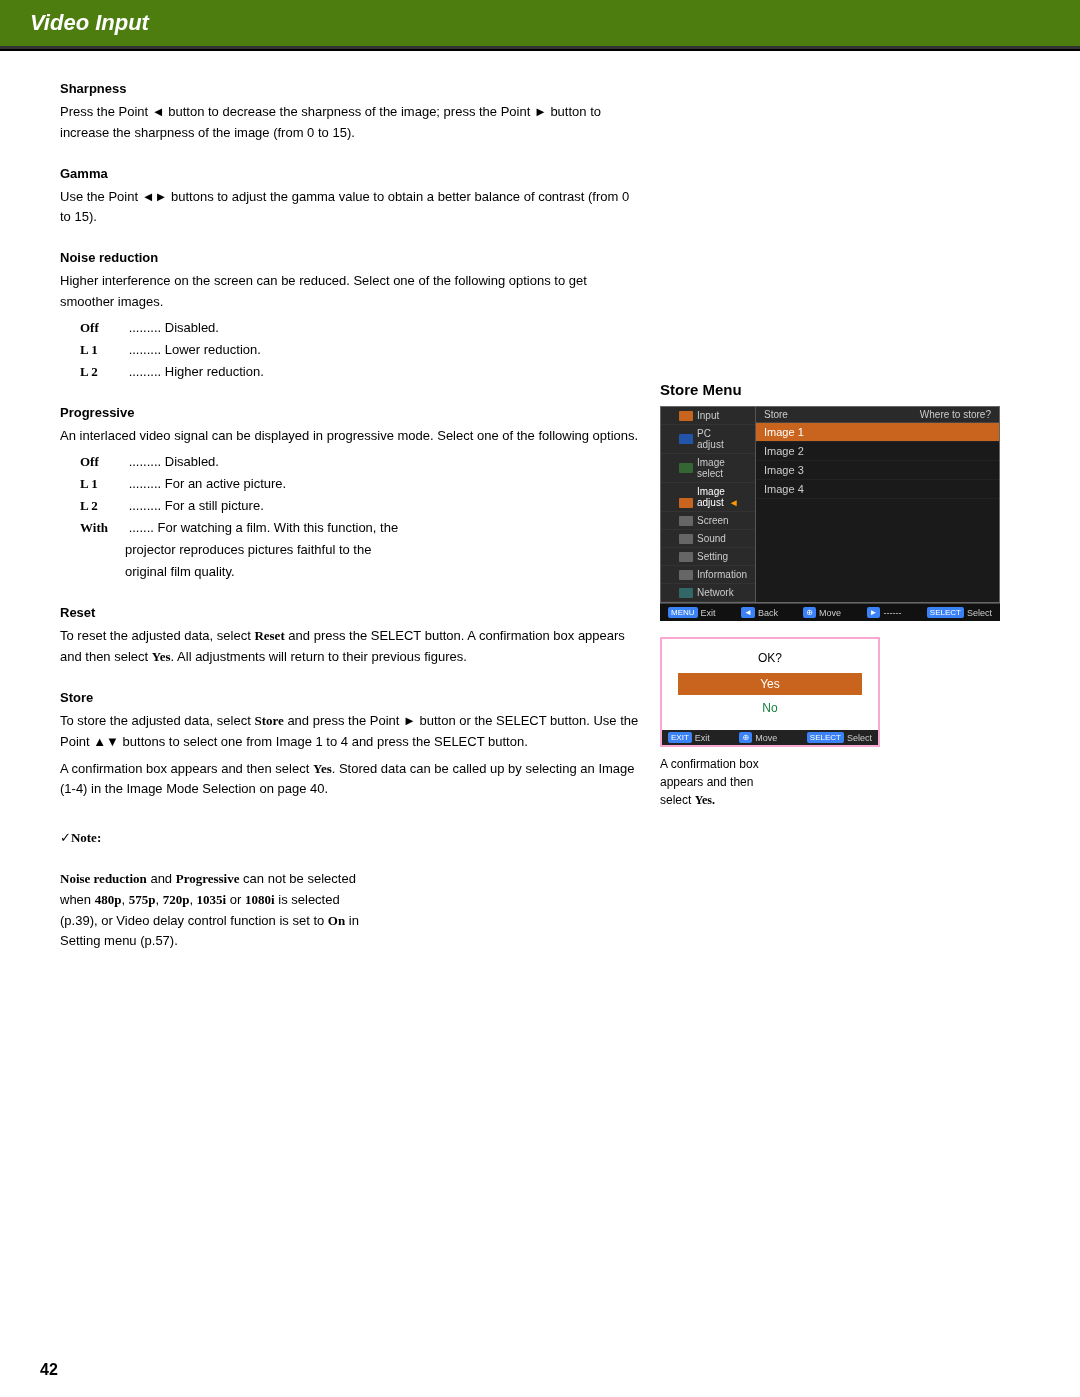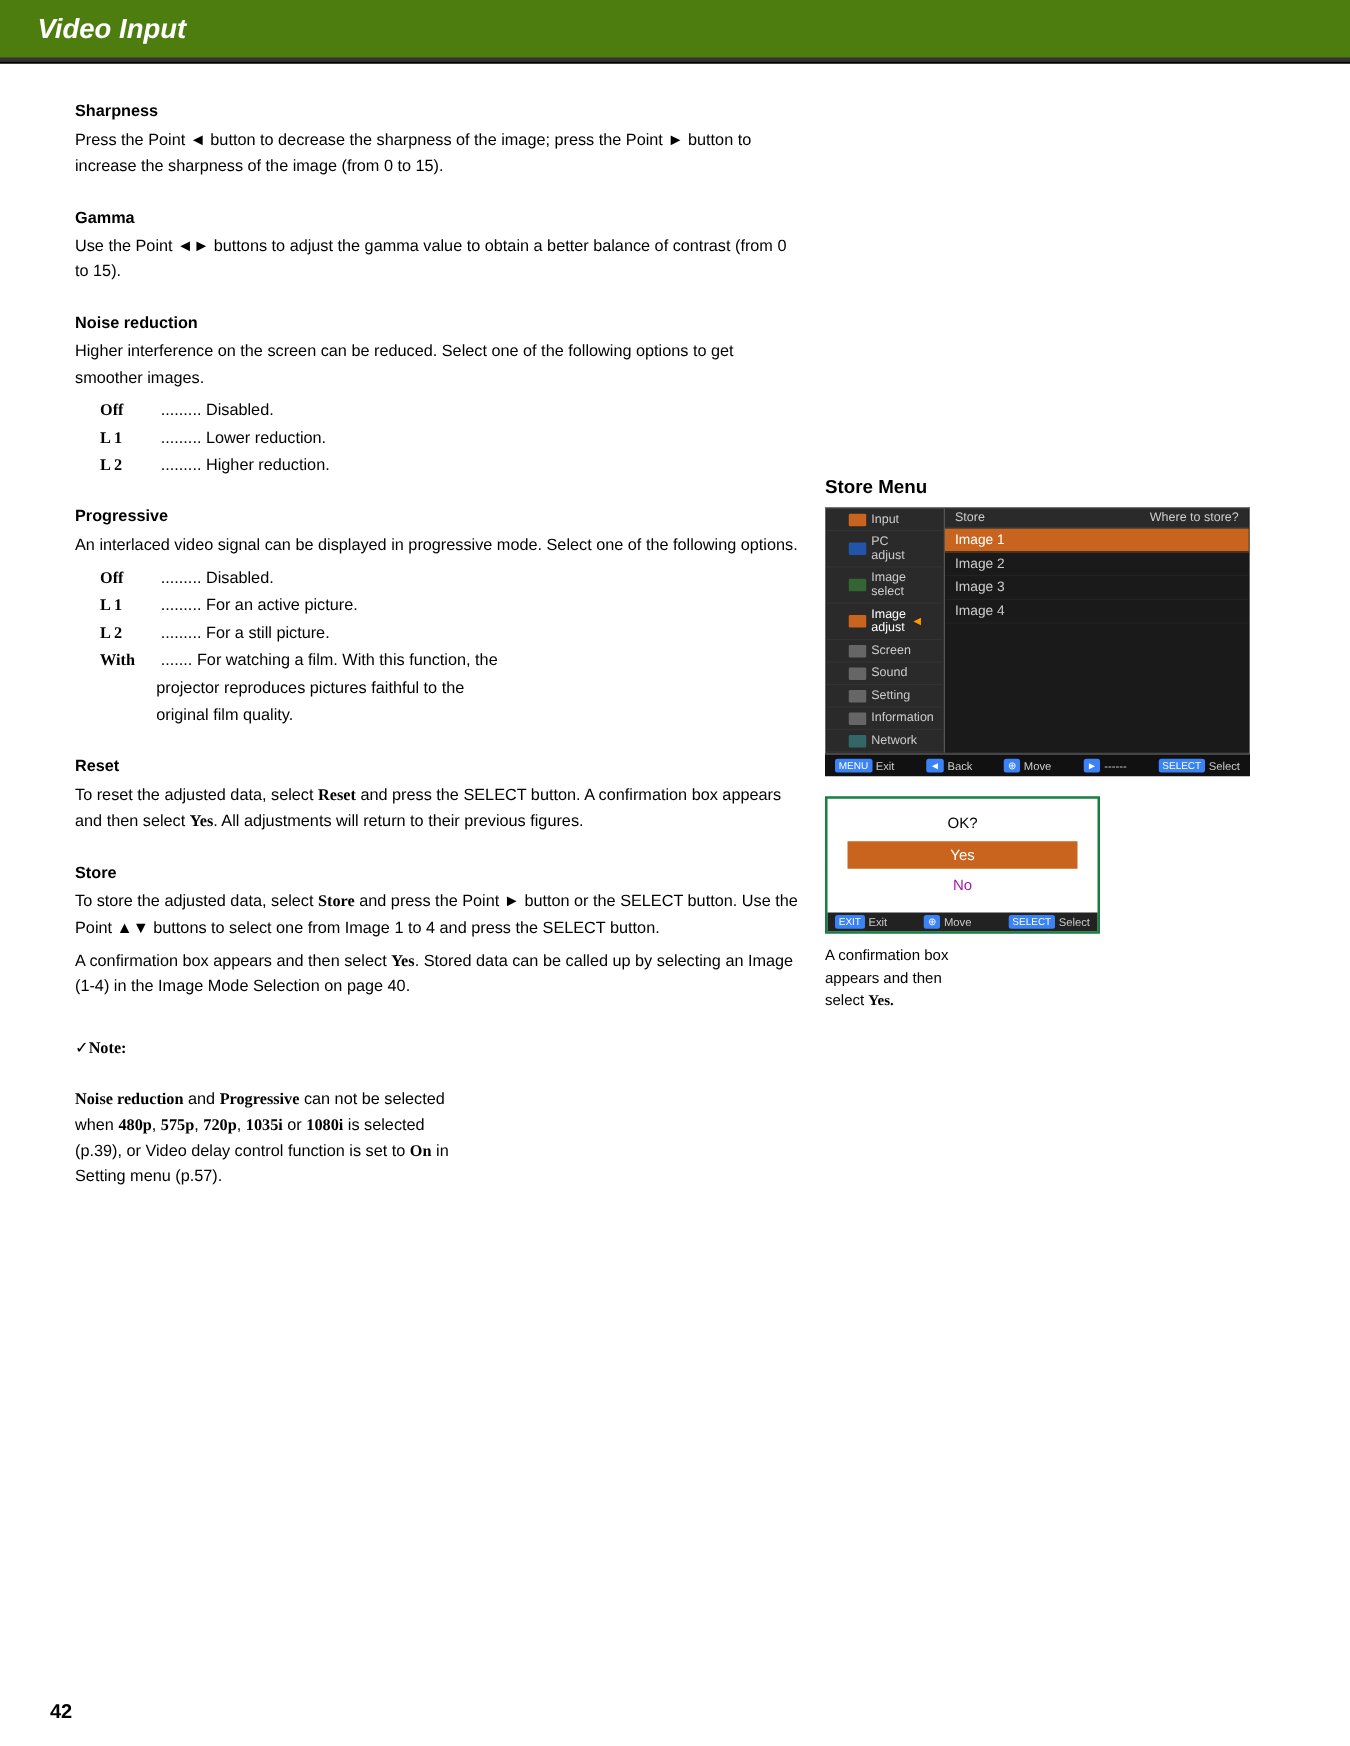--- a/index.html
+++ b/index.html
@@ -129,20 +129,21 @@
       align-items: center;
       padding: 3px 18px;
       color: #ccc;
       font-size: 10px;
       gap: 4px;
       border-bottom: 1px solid #333;
     }
 
     .osd-left-item.active {
       color: #fff;
+      align-items: flex-end;
     }
 
     .osd-left-icon {
       width: 14px;
       height: 10px;
       background: #555;
       border-radius: 1px;
       flex-shrink: 0;
     }
 
@@ -198,21 +199,21 @@
     .osd-key {
       background: #3b82f6;
       color: #fff;
       padding: 1px 3px;
       border-radius: 2px;
       font-size: 8px;
     }
 
     
     .confirm-box {
-      border: 2px solid #15803d;
+      border: 2px solid #f9a8d4;
       background: #fff;
       width: 220px;
       padding: 0;
     }
 
     .confirm-box-inner {
       padding: 12px 16px;
     }
 
     .confirm-ok-text {
@@ -227,21 +228,21 @@
       text-align: center;
       padding: 4px;
       font-size: 12px;
       margin-bottom: 3px;
     }
 
     .confirm-no {
       text-align: center;
       padding: 3px;
       font-size: 12px;
-      color: #a21caf;
+      color: #15803d;
     }
 
     .confirm-footer {
       background: #222;
       display: flex;
       justify-content: space-between;
       padding: 2px 6px;
       color: #ccc;
       font-size: 9px;
     }

